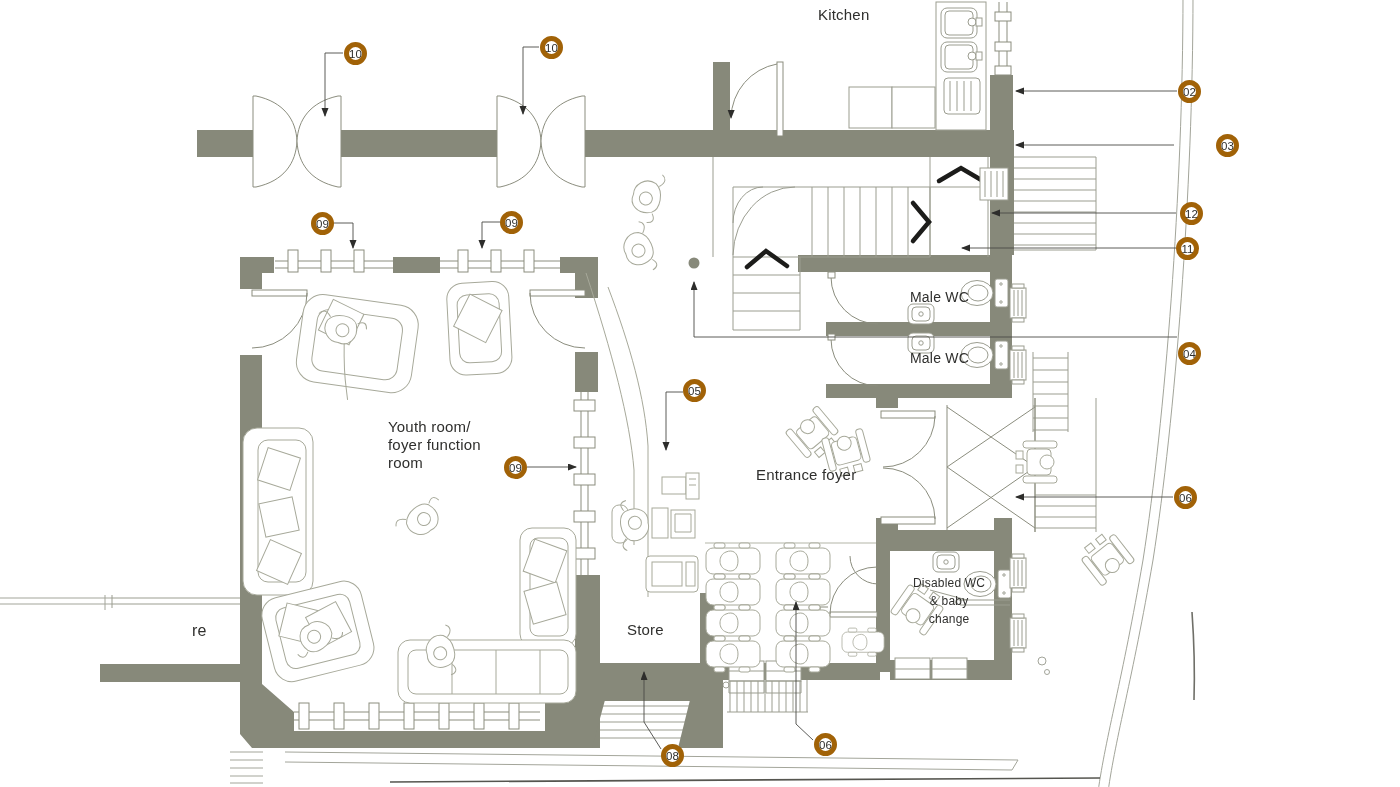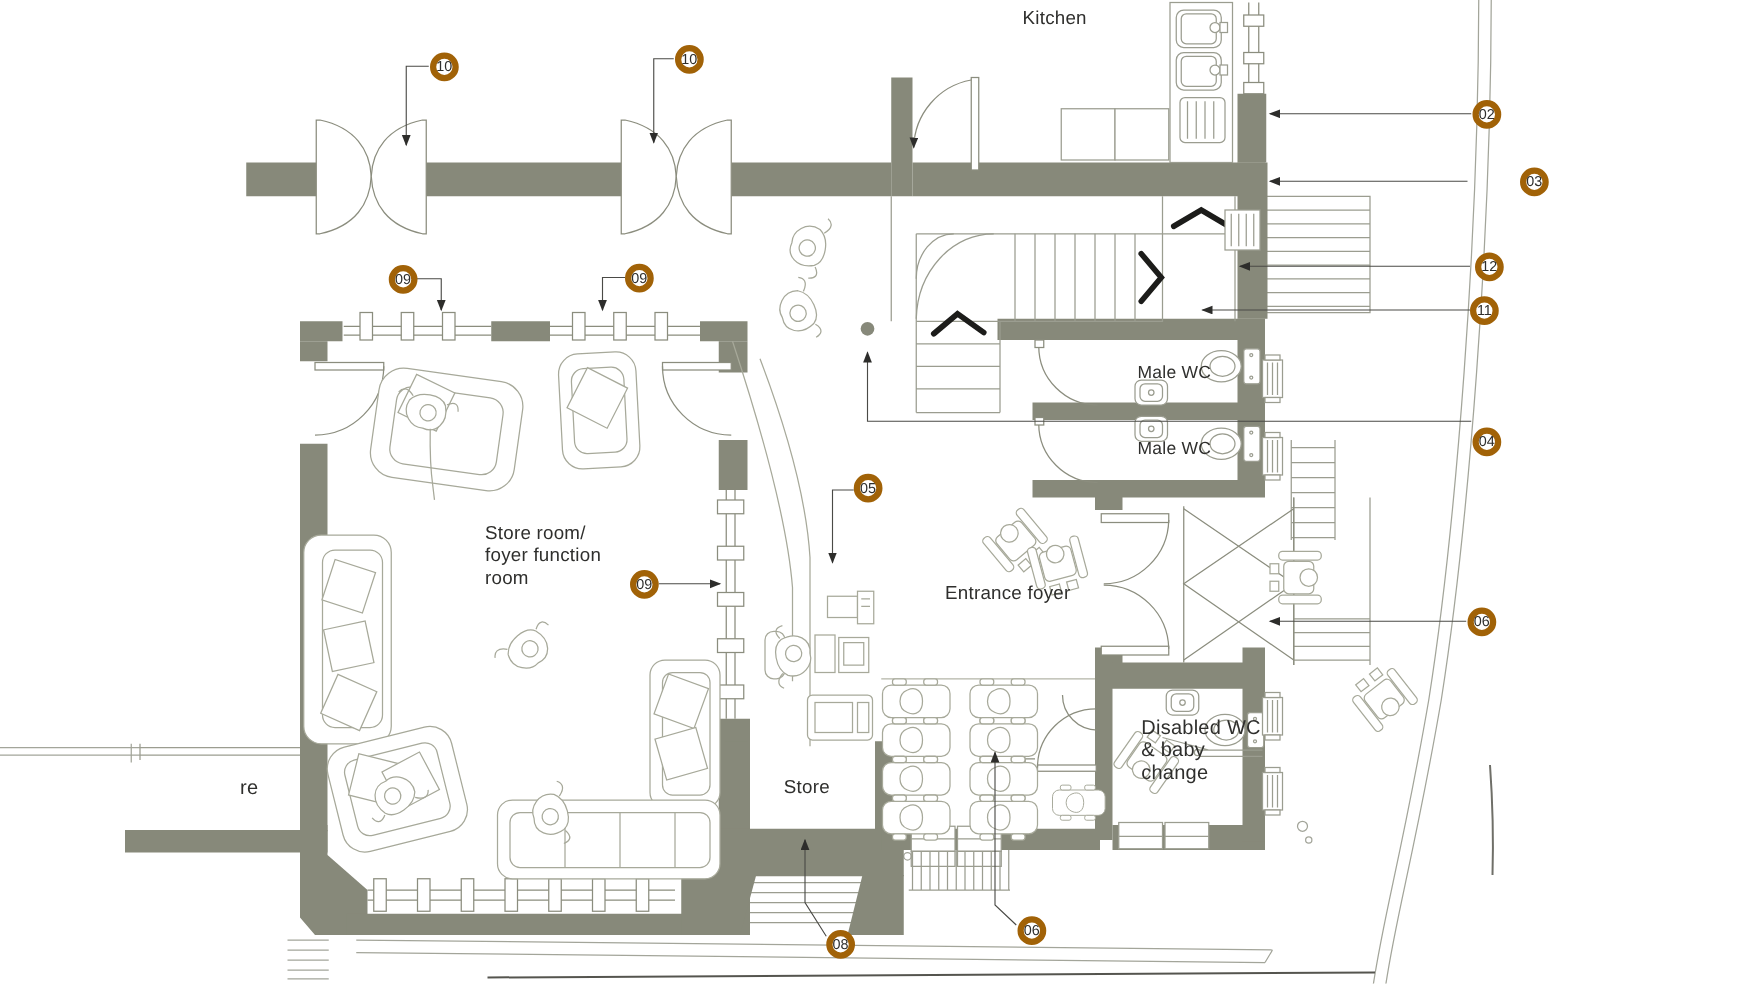--- a/index.html
+++ b/index.html
@@ -363,31 +363,31 @@
     <path d="M1173,497 H1016" marker-end="url(#arr)"></path>
     <path d="M813,740 L796,724 V602" marker-end="url(#arr)"></path>
     <path d="M661,749 L644,722 V672" marker-end="url(#arr)"></path>
   </g>
   <circle cx="694" cy="263" r="5.5" fill="#87897a"></circle>
 </svg>
 
   <div class="label" style="left:818px;top:6px;">Kitchen</div>
 
   <div class="label" style="left:388px;top:418px;">
-    <span class="ln">Store room/</span>
+    <span class="ln">Youth room/</span>
     <span class="ln">foyer function</span>
     <span class="ln">room</span>
   </div>
 
   <div class="label" style="left:756px;top:466px;">Entrance foyer</div>
 
   <div class="label" style="left:910px;top:289px;font-size:14px;">Male WC</div>
   <div class="label" style="left:910px;top:350px;font-size:14px;">Male WC</div>
 
-  <div class="label" style="left:913px;top:574px;font-size:16px;">
+  <div class="label" style="left:913px;top:574px;font-size:12px;text-align:center;">
     <span class="ln">Disabled WC</span>
     <span class="ln">&amp; baby</span>
     <span class="ln">change</span>
   </div>
 
   <div class="label" style="left:627px;top:621px;">Store</div>
 
   <div class="label" style="left:192px;top:622px;font-size:16px;">re</div>
 
   <div class="callout" style="left:344px;top:42px;">10</div>

